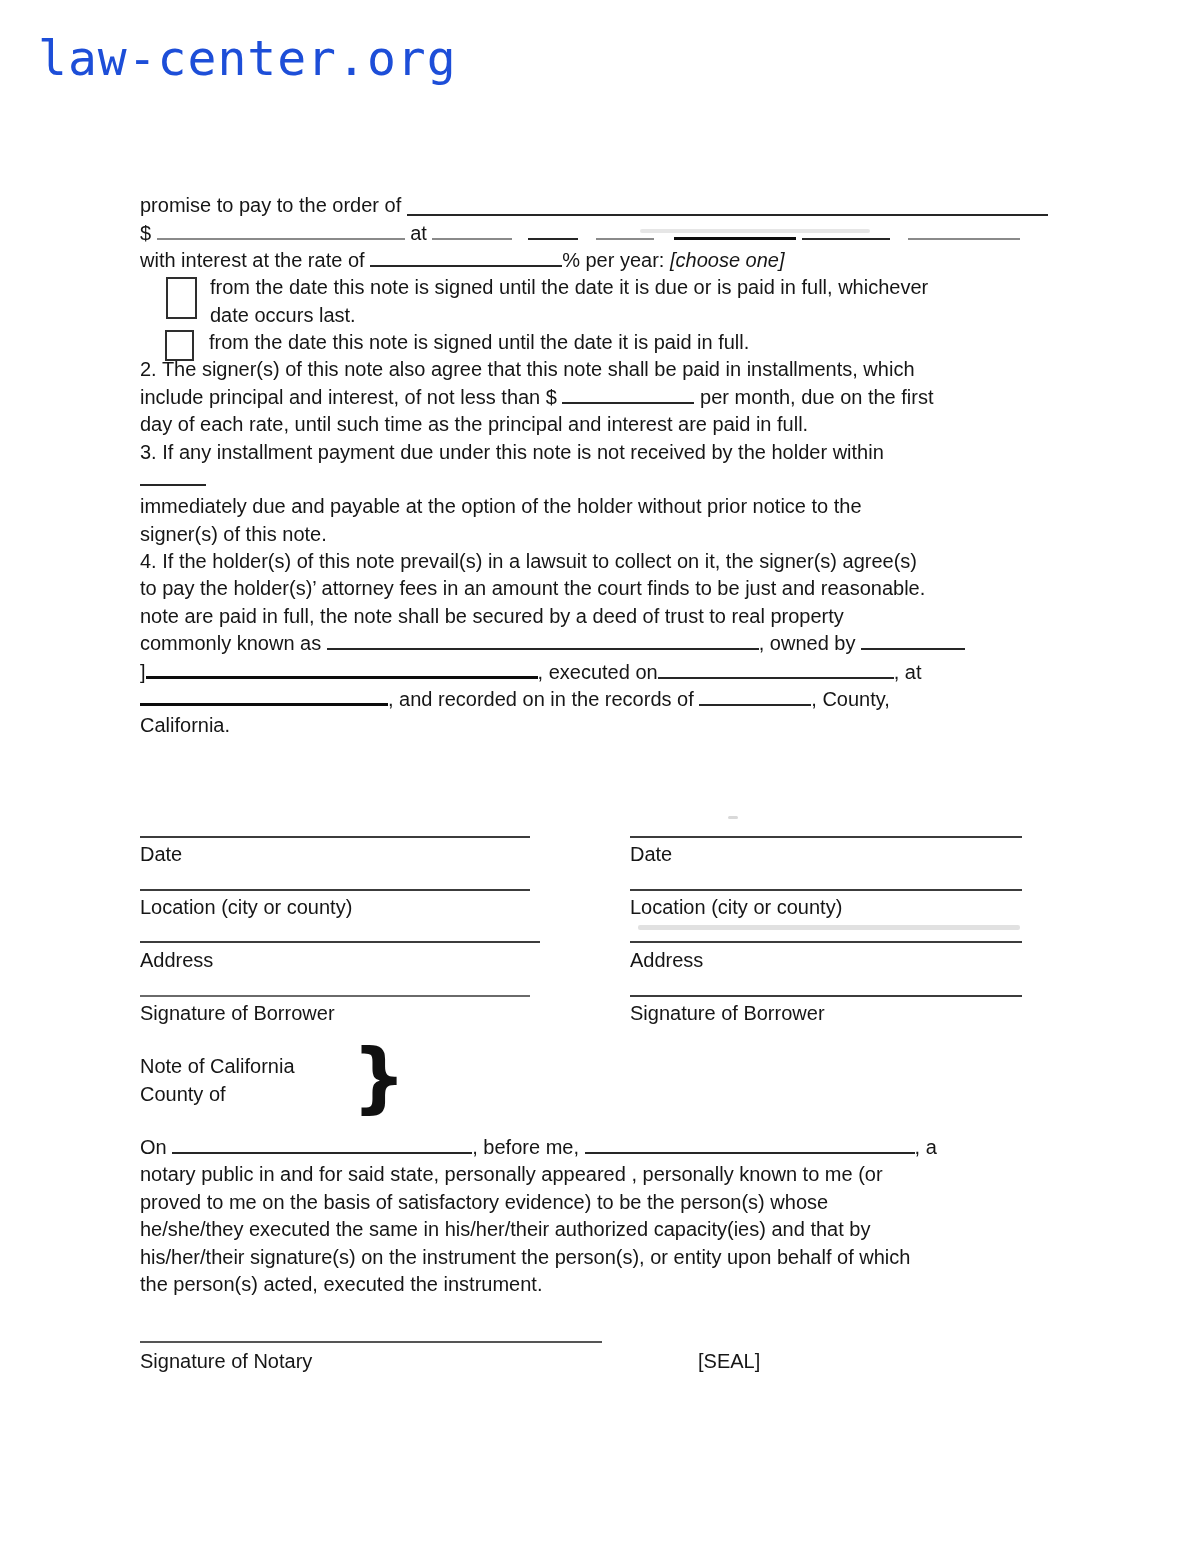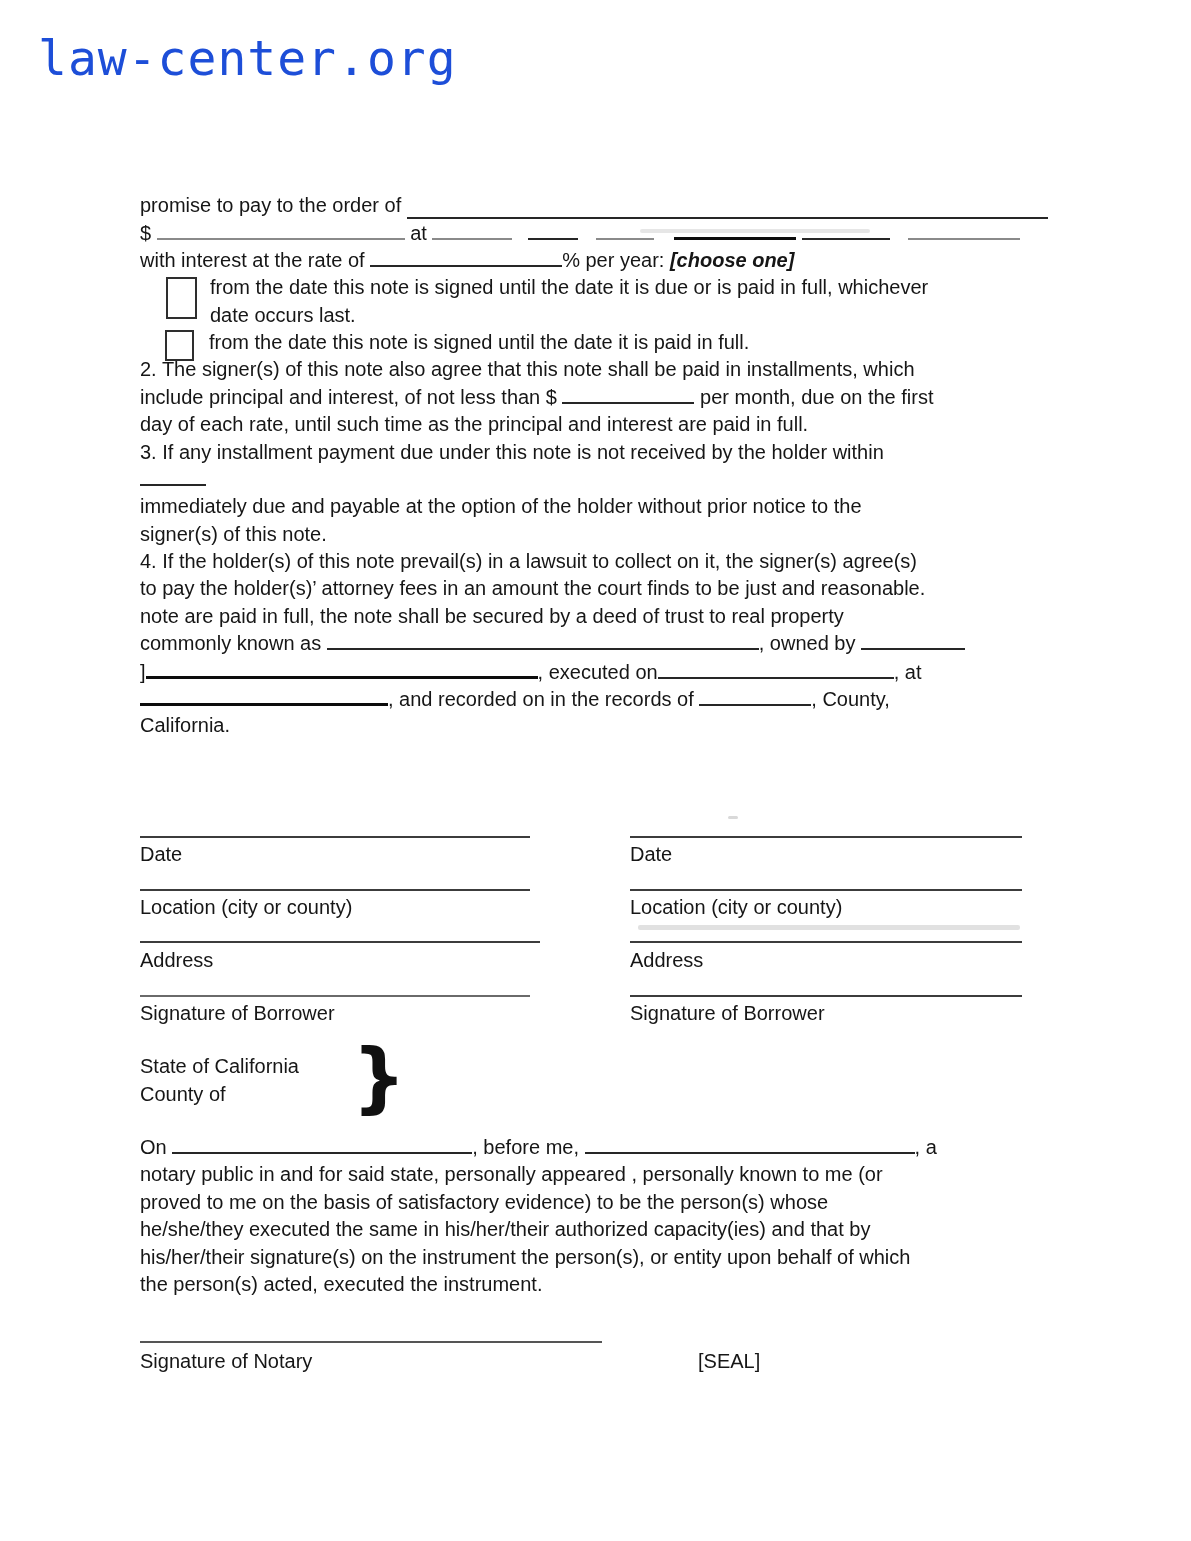--- a/index.html
+++ b/index.html
@@ -21,31 +21,31 @@
     font-size:20px; line-height:27.4px; color:#161616;
   }
   .line { white-space:pre; height:27.4px; }
   .blank {
     display:inline-block; height:18px; border-bottom:2px solid #555;
     vertical-align:baseline;
   }
   .bl-a { border-color:#8a8a8a; }
   .bl-b { border-color:#262626; }
   .bl-c { border-color:#0c0c0c; border-bottom-width:3px; }
-  .grow-line { display:flex; align-items:flex-end; height:27.4px; white-space:pre; }
+  .grow-line { display:flex; align-items:center; height:27.4px; white-space:pre; }
   .grow-line .blank.fill { flex:1; }
   .cb {
     display:inline-block; border:2px solid #2e2e2e; background:#fff; box-sizing:border-box;
   }
   .cb1 { width:29px; height:28px; vertical-align:-5px; margin-left:10px; margin-right:13px; }
   .cb2 { width:36px; height:45px; vertical-align:-7px; margin-left:26px; margin-right:16px; }
   .opt { display:flex; }
   .optbox1 { width:31px; height:42px; margin-left:26px; margin-right:13px; margin-top:3px; flex:none; }
   .optbox2 { width:29px; height:31px; margin-left:25px; margin-right:15px; margin-top:1px; flex:none; }
-  .bi { font-weight:bold; font-style:italic;text-align:right; }
+  .bi { font-weight:normal; font-style:italic;text-align:right; }
   .sig-line { position:absolute; height:2px; background:#3c3c3c; }
   .sig-label { position:absolute; font-size:20px; color:#161616; white-space:pre; }
   .notary-head { position:absolute; left:140px; top:1052px; font-size:20px; line-height:28px; }
   .brace {
     position:absolute; left:352px; top:1032px;
     font-family:"DejaVu Sans", sans-serif; font-weight:bold; font-size:76px; color:#111;
   }
   .notary-block {
     position:absolute; left:140px; top:1134px; width:908px;
     font-size:20px; line-height:27.4px;
@@ -117,21 +117,21 @@
   <div class="sig-line" style="left:630px;top:836px;width:392px"></div>
   <div class="sig-label" style="left:630px;top:843px">Date</div>
   <div class="sig-line" style="left:630px;top:889px;width:392px"></div>
   <div class="sig-label" style="left:630px;top:896px">Location (city or county)</div>
   <div class="sig-line" style="left:630px;top:941px;width:392px"></div>
   <div class="sig-label" style="left:630px;top:949px">Address</div>
   <div class="sig-line" style="left:630px;top:995px;width:392px"></div>
   <div class="sig-label" style="left:630px;top:1002px">Signature of Borrower</div>
 
   <div class="notary-head">
-    <div>State of California</div>
+    <div>Note of California</div>
     <div>County of</div>
   </div>
   <div class="brace">}</div>
 
   <div class="notary-block">
     <div class="line"><span>On </span><span class="blank bl-b" style="width:300px"></span><span>, before me, </span><span class="blank bl-b" style="width:330px"></span><span>, a</span></div>
     <div class="line">notary public in and for said state, personally appeared , personally known to me (or</div>
     <div class="line">proved to me on the basis of satisfactory evidence) to be the person(s) whose</div>
     <div class="line">he/she/they executed the same in his/her/their authorized capacity(ies) and that by</div>
     <div class="line">his/her/their signature(s) on the instrument the person(s), or entity upon behalf of which</div>

